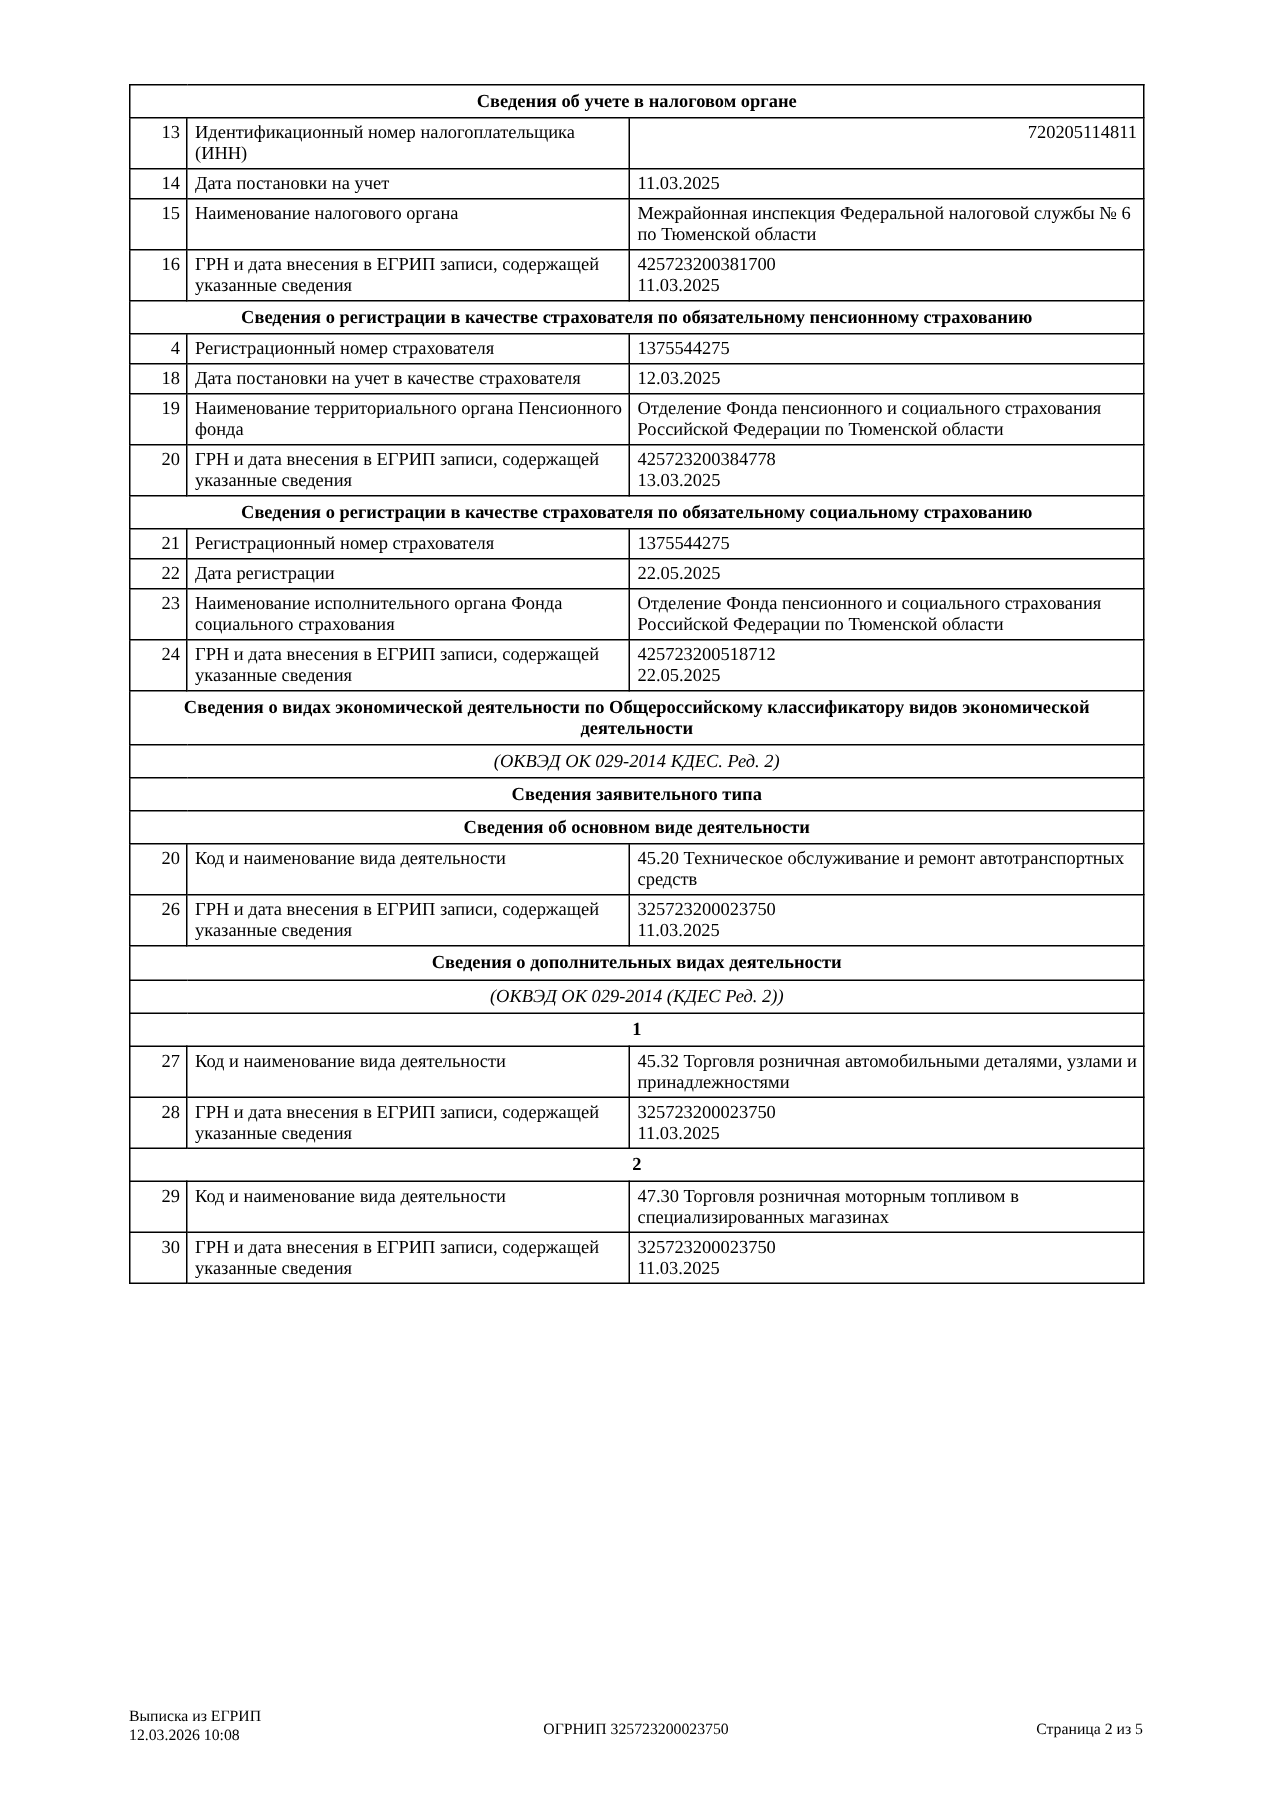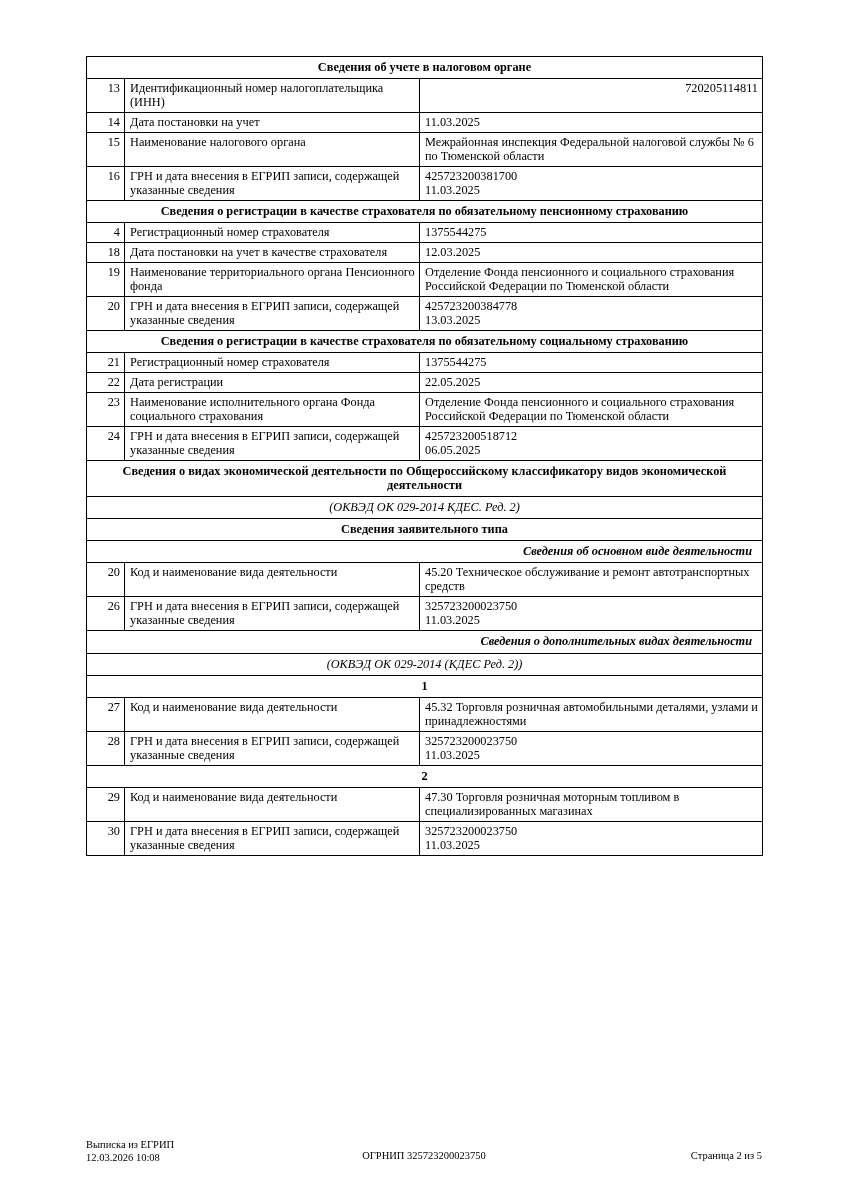--- a/index.html
+++ b/index.html
@@ -37,23 +37,22 @@
   .c-num { width: 38px; text-align: right; margin-left: 14px; }
   .c-name { width: 295px; }
   .c-val { width: 343px; }
 
   .section-head {
     text-align: center;
     font-weight: bold;
     padding: 3px 10px 4px 10px !important;
   }
   .sub-head {
-    text-align: right;
-    font-weight: bold;
-    font-style: italic;
+    text-align: center;
+    font-weight: bold;
     padding: 3px 10px 4px 10px !important;
   }
   .italic-center {
     text-align: center;
     font-style: italic;
     padding: 3px 10px 4px 10px !important;
   }
   .plain-center {
     text-align: center;
     font-weight: bold;
@@ -67,21 +66,21 @@
 
   .footer {
     position: absolute;
     left: 86px;
     right: 86px;
     bottom: 36px;
     font-size: 10.5px;
     line-height: 1.25;
     display: flex;
     justify-content: space-between;
-    align-items: center;
+    align-items: flex-start;
   }
   .footer-left { text-align: left; width: 33%; }
   .footer-center { text-align: center; width: 34%; padding-top: 9px;}
   .footer-right { text-align: right; width: 33%; padding-top: 9px;}
 </style>
 </head>
 <body>
 
 <div class="page">
   <table class="doc">
@@ -154,21 +153,21 @@
         </tr>
         <tr>
           <td class="c-num">23</td>
           <td class="c-name">Наименование исполнительного органа Фонда социального страхования</td>
           <td class="c-val" style="white-space: pre-line;">Отделение Фонда пенсионного и социального страхования Российской Федерации по Тюменской области</td>
         </tr>
         <tr>
           <td class="c-num">24</td>
           <td class="c-name">ГРН и дата внесения в ЕГРИП записи, содержащей указанные сведения</td>
           <td class="c-val" style="white-space: pre-line;">425723200518712
-06.05.2025</td>
+22.05.2025</td>
         </tr>
         <tr>
           <td colspan="3" class="section-head">Сведения о видах экономической деятельности по Общероссийскому классификатору видов экономической деятельности</td>
         </tr>
         <tr>
           <td colspan="3" class="italic-center">(ОКВЭД ОК 029-2014 КДЕС. Ред. 2)</td>
         </tr>
         <tr>
           <td colspan="3" class="plain-center">Сведения заявительного типа</td>
         </tr>

